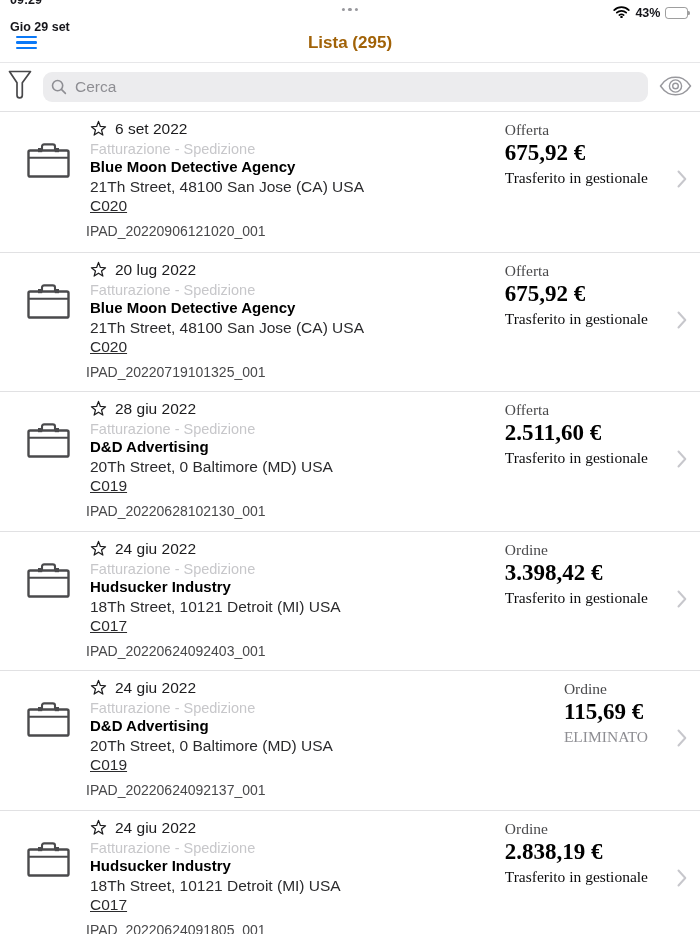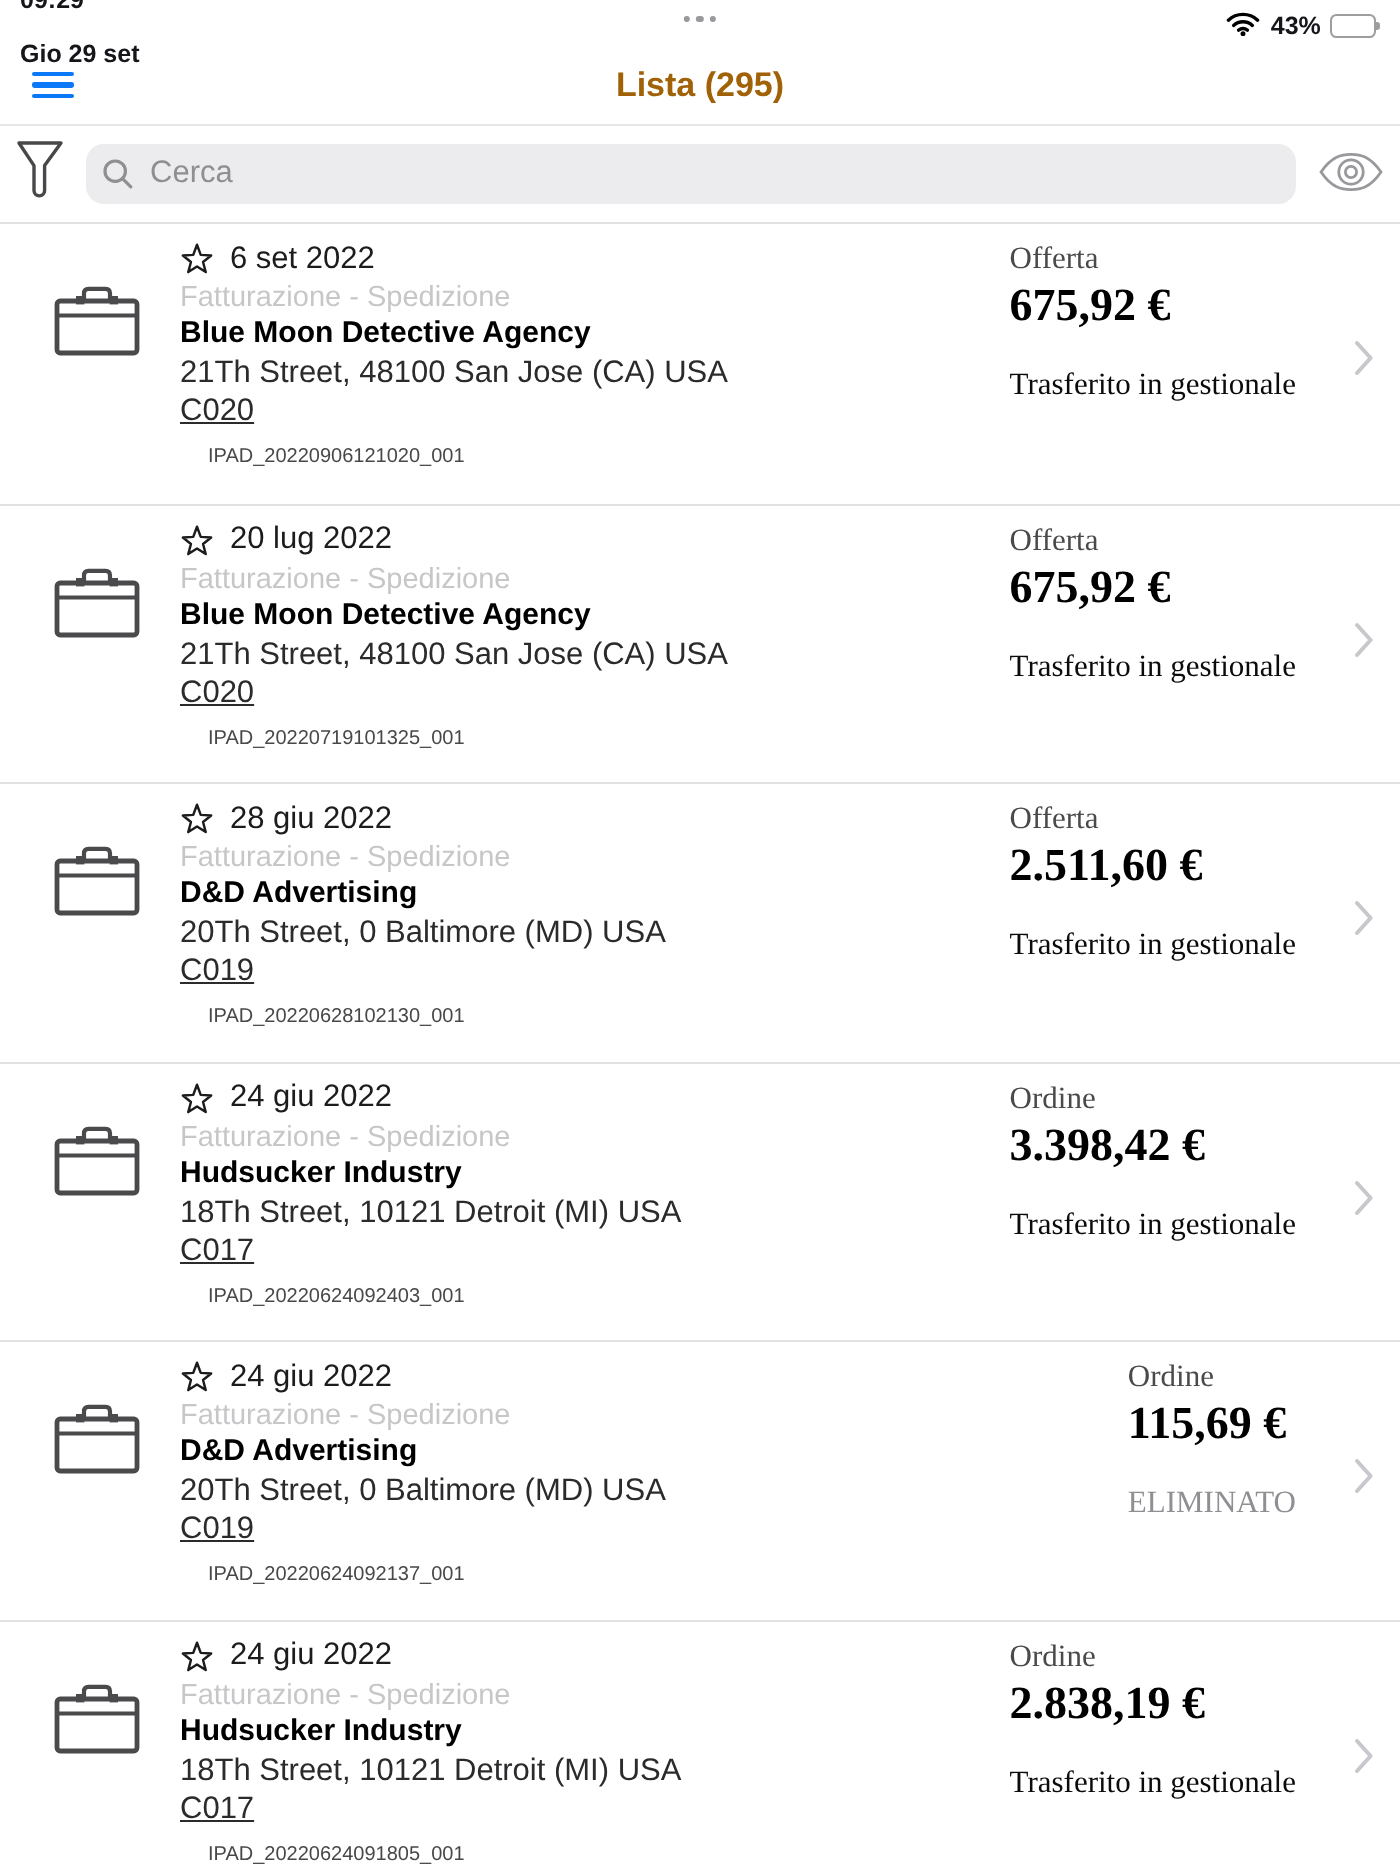--- a/index.html
+++ b/index.html
@@ -25,30 +25,30 @@
   .search-row{height:49px;display:flex;align-items:center;gap:11px;padding:0 8px;border-bottom:1px solid #e1e1e3;box-sizing:border-box;}
   .icon-btn{background:none;border:none;padding:0;cursor:pointer;display:flex;align-items:center;}
   .search-field{flex:1;height:30px;background:#ececee;border-radius:9px;display:flex;align-items:center;gap:6px;padding:0 8px;}
   .search-field input{flex:1;border:none;background:transparent;outline:none;font-family:"Liberation Sans",sans-serif;font-size:15.5px;color:#1c1c1e;}
   .search-field input::placeholder{color:#8e8e93;opacity:1;}
   
   .list{position:relative;}
   .row{position:relative;height:139.5px;box-sizing:border-box;padding:8px 52px 0 90px;background:#fff;}
   .row + .row{border-top:1px solid #e1e1e3;}
   .row-icon{position:absolute;left:27px;top:29px;}
-  .line1{display:flex;align-items:center;gap:8px;height:19px;margin-bottom:2px;font-size:15.5px;color:#1c1c1e;}
+  .line1{display:flex;gap:8px;height:19px;margin-bottom:2px;font-size:15.5px;color:#1c1c1e;}
   .subtitle{font-size:14.5px;line-height:16px;color:#c7c7ca;}
   .company{font-size:15px;line-height:20px;font-weight:700;color:#000;}
   .address{font-size:15.5px;line-height:19px;color:#2b2b2d;}
   .code{font-size:15.5px;line-height:19px;color:#2b2b2d;text-decoration:underline;}
-  .docid{position:absolute;left:104px;top:111px;font-size:10px;color:#48484a;}
+  .docid{position:absolute;left:86px;top:111px;font-size:14px;color:#48484a;}
   .row-right{position:absolute;top:8px;right:52px;font-family:Liberation Serif, serif;}
   .rtype{font-size:15.5px;line-height:19px;color:#4a4a4c;}
   .amount{font-size:23px;line-height:25px;font-weight:600;color:#000;margin-top:1px;}
-  .rstatus{font-size:15.5px;line-height:21px;color:#0b0b0c;margin-top:17px;}
+  .rstatus{font-size:15.5px;line-height:21px;color:#0b0b0c;margin-top:2px;}
   .rstatus.deleted{color:#8e8e93;}
   .chevron{position:absolute;right:13px;top:58px;}
 </style>
 </head>
 <body>
 
 <div class="screen">
 
   <div class="status-bar">
     <div class="sb-left">

